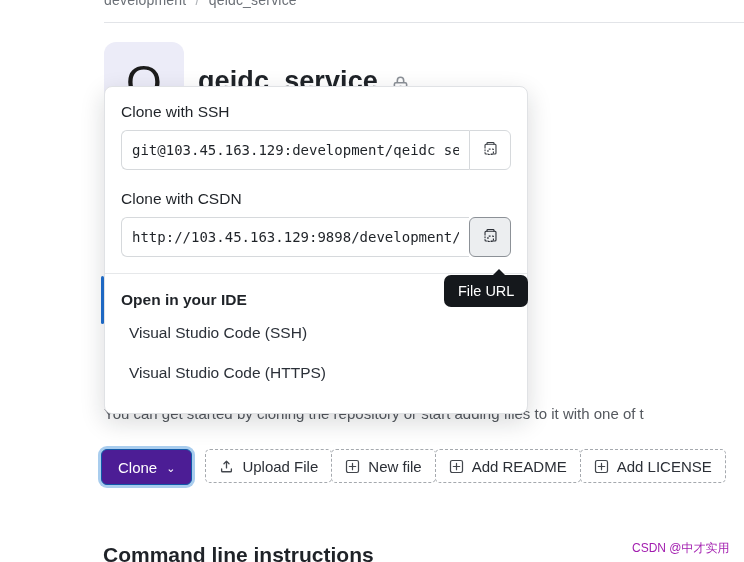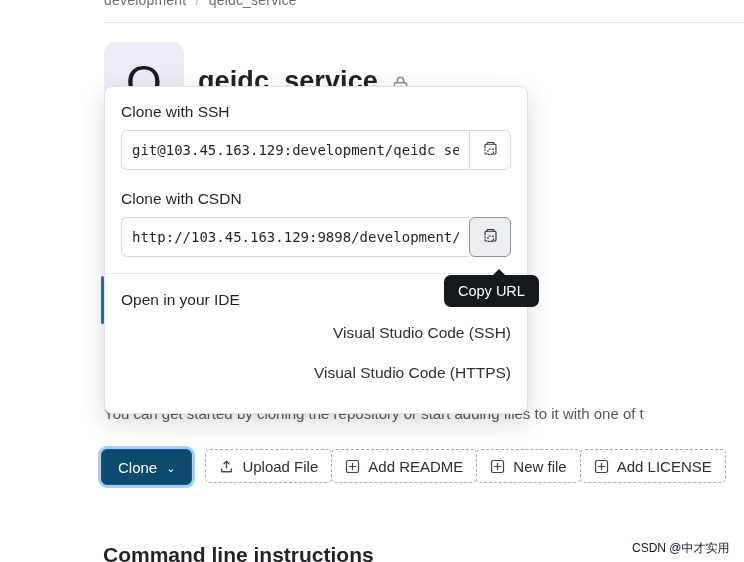--- a/index.html
+++ b/index.html
@@ -121,21 +121,21 @@
     left: 101px;
     top: 449px;
     width: 660px;
   }
   .action-row {
     display: flex;
     align-items: flex-start;
     gap: 0;
   }
   .clone-btn {
-    background: #0c4a6e;
+    background: #4c1d95;
     color: #ffffff;
     border: 1px solid #1159a8;
     border-radius: 6px;
     font-size: 15px;
     padding: 0 16px;
     height: 36px;
     display: inline-flex;
     align-items: center;
     gap: 9px;
     box-shadow: 0 0 0 3px #a9cdee;
@@ -186,21 +186,21 @@
     font-weight: 700;
     color: #1f2328;
     white-space: nowrap;
   }
 
   .watermark {
     position: absolute;
     left: 632px;
     top: 540px;
     font-size: 12px;
-    color: #0f172a;
+    color: #a21caf;
     white-space: nowrap;
     font-family: "Liberation Sans", sans-serif;
   }
 
   
   .clone-popover {
     position: absolute;
     left: 104px;
     top: 86px;
     width: 424px;
@@ -257,31 +257,30 @@
     border-color: #8c9197;
     border-radius: 6px;
   }
   .pop-divider {
     height: 1px;
     background: #e6e8ea;
     margin: 16px 0 0 0;
   }
   .ide-label {
     font-size: 15.5px;
-    font-weight: 400;
+    font-weight: 700;
     color: #1f2328;
     padding: 17px 0 4px 0;
   }
   .ide-item {
     font-size: 15.5px;
     color: #2b3038;
     padding: 11px 0 11px 8px;
     cursor: pointer;
     border-radius: 6px;
-    text-align: right;
   }
 
   
   .tooltip {
     position: absolute;
     left: 444px;
     top: 275px;
     background: #15181c;
     color: #ffffff;
     font-size: 14.5px;
@@ -352,31 +351,31 @@
             <span>Upload File</span>
           </button>
 
           <button class="dash-btn">
             <span class="gicon">
               <svg width="15" height="15" viewBox="0 0 16 16" fill="none">
                 <rect x="1.6" y="1.6" width="12.8" height="12.8" rx="1.8" stroke="#42464c" stroke-width="1.3"></rect>
                 <path d="M8 4.6v6.8M4.6 8h6.8" stroke="#42464c" stroke-width="1.3" stroke-linecap="round"></path>
               </svg>
             </span>
-            <span>Add README</span>
+            <span>New file</span>
           </button>
 
           <button class="dash-btn">
             <span class="gicon">
               <svg width="15" height="15" viewBox="0 0 16 16" fill="none">
                 <rect x="1.6" y="1.6" width="12.8" height="12.8" rx="1.8" stroke="#42464c" stroke-width="1.3"></rect>
                 <path d="M8 4.6v6.8M4.6 8h6.8" stroke="#42464c" stroke-width="1.3" stroke-linecap="round"></path>
               </svg>
             </span>
-            <span>New file</span>
+            <span>Add README</span>
           </button>
 
           <button class="dash-btn">
             <span class="gicon">
               <svg width="15" height="15" viewBox="0 0 16 16" fill="none">
                 <rect x="1.6" y="1.6" width="12.8" height="12.8" rx="1.8" stroke="#42464c" stroke-width="1.3"></rect>
                 <path d="M8 4.6v6.8M4.6 8h6.8" stroke="#42464c" stroke-width="1.3" stroke-linecap="round"></path>
               </svg>
             </span>
             <span>Add LICENSE</span>
@@ -434,16 +433,16 @@
       <div class="ide-item">
         <span>Visual Studio Code (SSH)</span>
       </div>
       <div class="ide-item">
         <span>Visual Studio Code (HTTPS)</span>
       </div>
     </div>
   </div>
 
   <div class="tooltip">
-    <span>Copy URL</span>
+    <span>File URL</span>
   </div>
 
 </div>
 
 </body></html>

